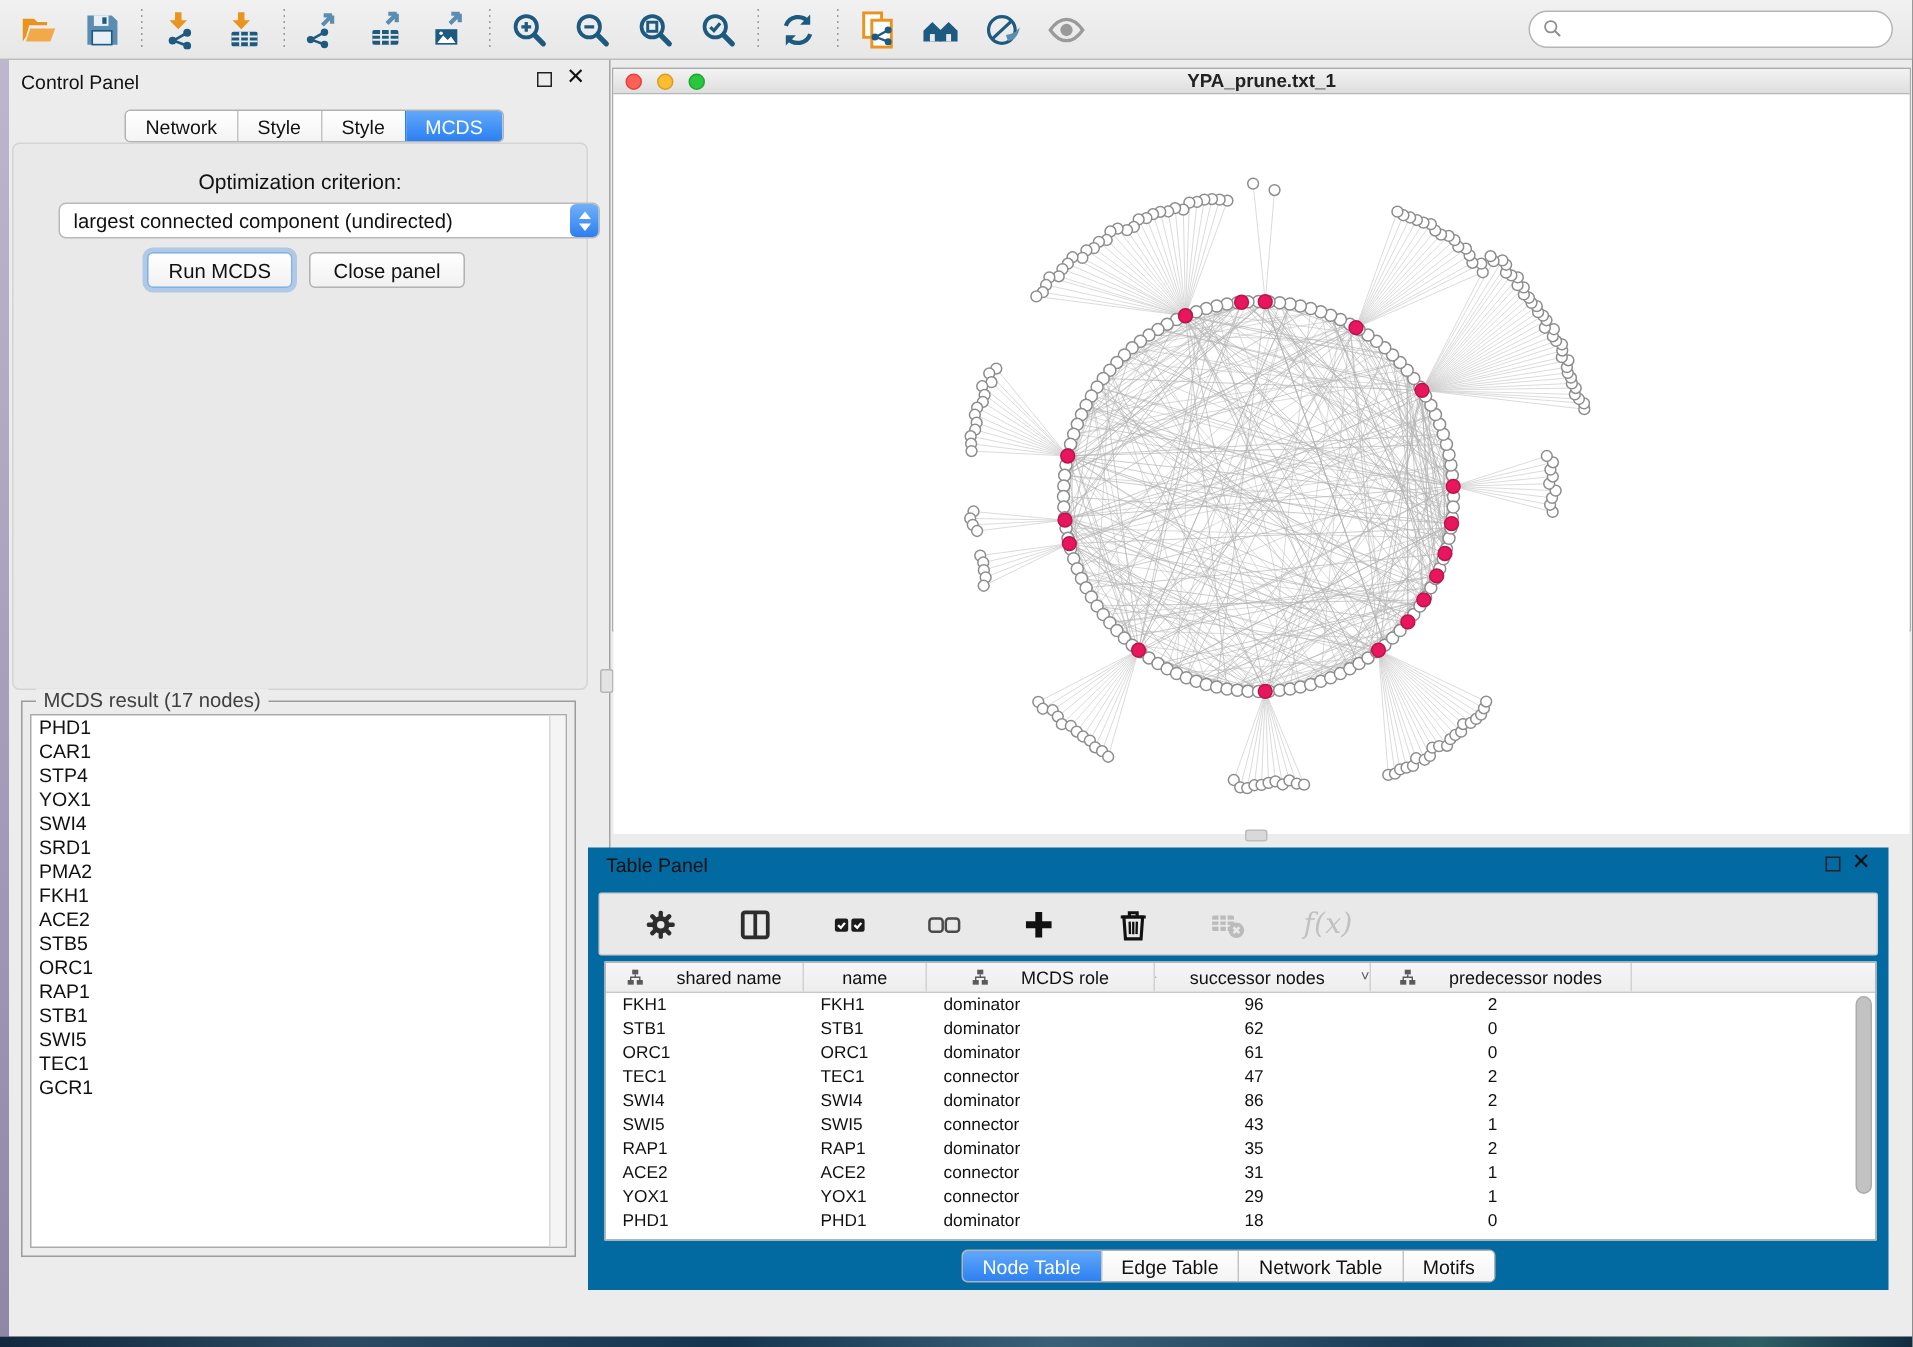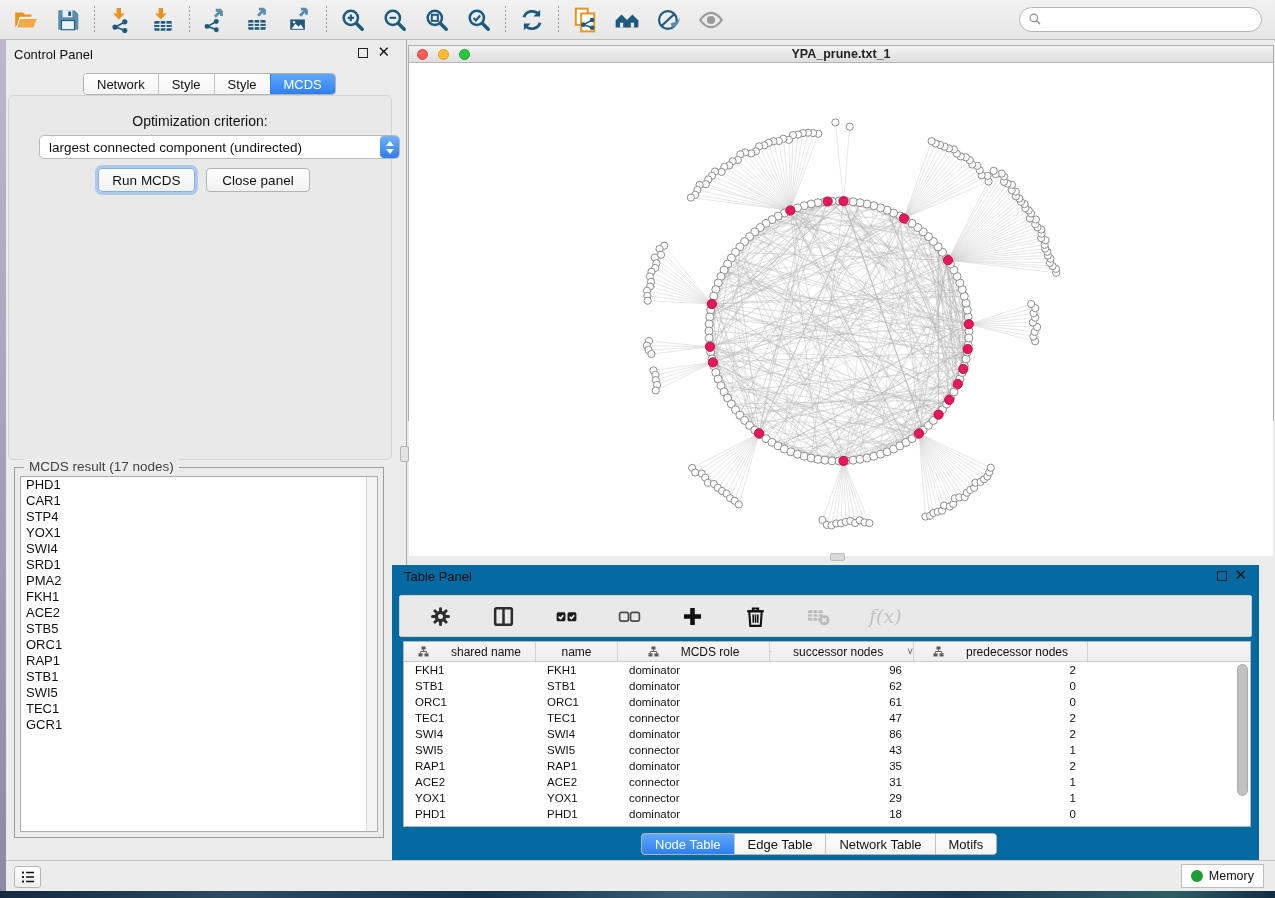--- a/index.html
+++ b/index.html
@@ -92,21 +92,21 @@
   .fx-label{font-family:"DejaVu Serif","Liberation Serif",serif;font-style:italic;font-size:19px;color:#9a9a9a;}
 
   .tbl{position:absolute;left:11px;top:76px;width:848px;height:186px;background:#fff;border:1px solid #b5b5b5;overflow:hidden;}
   .thead{display:flex;height:20px;background:linear-gradient(#f6f6f6,#ededed);border-bottom:1px solid #c9c9c9;}
   .th{display:flex;align-items:center;justify-content:center;gap:22px;font-size:12px;color:#111;
     border-right:1px solid #d2d2d2;overflow:hidden;white-space:nowrap;}
   .th:last-child{border-right:none;}
   .th .sort{font-size:10px;color:#555;margin-left:2px;}
   .trow{display:flex;height:16px;}
   .td{font-size:11.5px;line-height:16px;color:#111;overflow:hidden;white-space:nowrap;padding-left:11px;}
-  .td.num{text-align:right;padding-left:0;padding-right:12px;}
+  .td.num{text-align:center;padding-left:0;padding-right:12px;}
   .tbl-scroll{position:absolute;right:2px;top:22px;width:11px;height:160px;}
   .tbl-thumb{position:absolute;left:0;top:0;width:11px;height:132px;background:#c2c2c2;border-radius:6px;border:1px solid #ababab;}
   #tp-tabs{left:249px;top:268px;}
 
   
   .status-bar{position:absolute;left:6px;top:860px;width:1269px;height:31px;background:#ececec;border-top:1px solid #c2c2c2;}
   .list-btn{position:absolute;left:8px;top:5px;width:27px;height:22px;background:linear-gradient(#fff,#efefef);
     border:1px solid #b5b5b5;border-radius:3px;display:flex;align-items:center;justify-content:center;}
   .memory-btn{position:absolute;right:11px;top:3px;height:24px;padding:0 9px;background:#fdfdfd;
     border:1px solid #bdbdbd;display:flex;align-items:center;gap:6px;font-size:12.5px;color:#111;}
@@ -1379,34 +1379,14 @@
         </div>
     </div>
     <div class="seg-tabs" id="tp-tabs">
         <div class="seg-tab active">Node Table</div>
         <div class="seg-tab">Edge Table</div>
         <div class="seg-tab">Network Table</div>
         <div class="seg-tab">Motifs</div>
       </div>
   </div>
 
-  <div class="status-bar">
-    <div class="list-btn">
-      <svg width="18" height="18" viewBox="0 0 24 24">
-        <g stroke="#111" stroke-width="2">
-            <line x1="9.5" y1="6" x2="20" y2="6"></line>
-            <line x1="9.5" y1="12" x2="20" y2="12"></line>
-            <line x1="9.5" y1="18" x2="20" y2="18"></line>
-          </g>
-        <g fill="#111">
-            <rect x="4" y="4.8" width="2.6" height="2.6"></rect>
-            <rect x="4" y="10.8" width="2.6" height="2.6"></rect>
-            <rect x="4" y="16.8" width="2.6" height="2.6"></rect>
-          </g>
-      </svg>
-    </div>
-    <div class="memory-btn">
-      <span class="memory-dot"></span>
-      <span>Memory</span>
-    </div>
-  </div>
 
 </div>
 
 </body></html>

